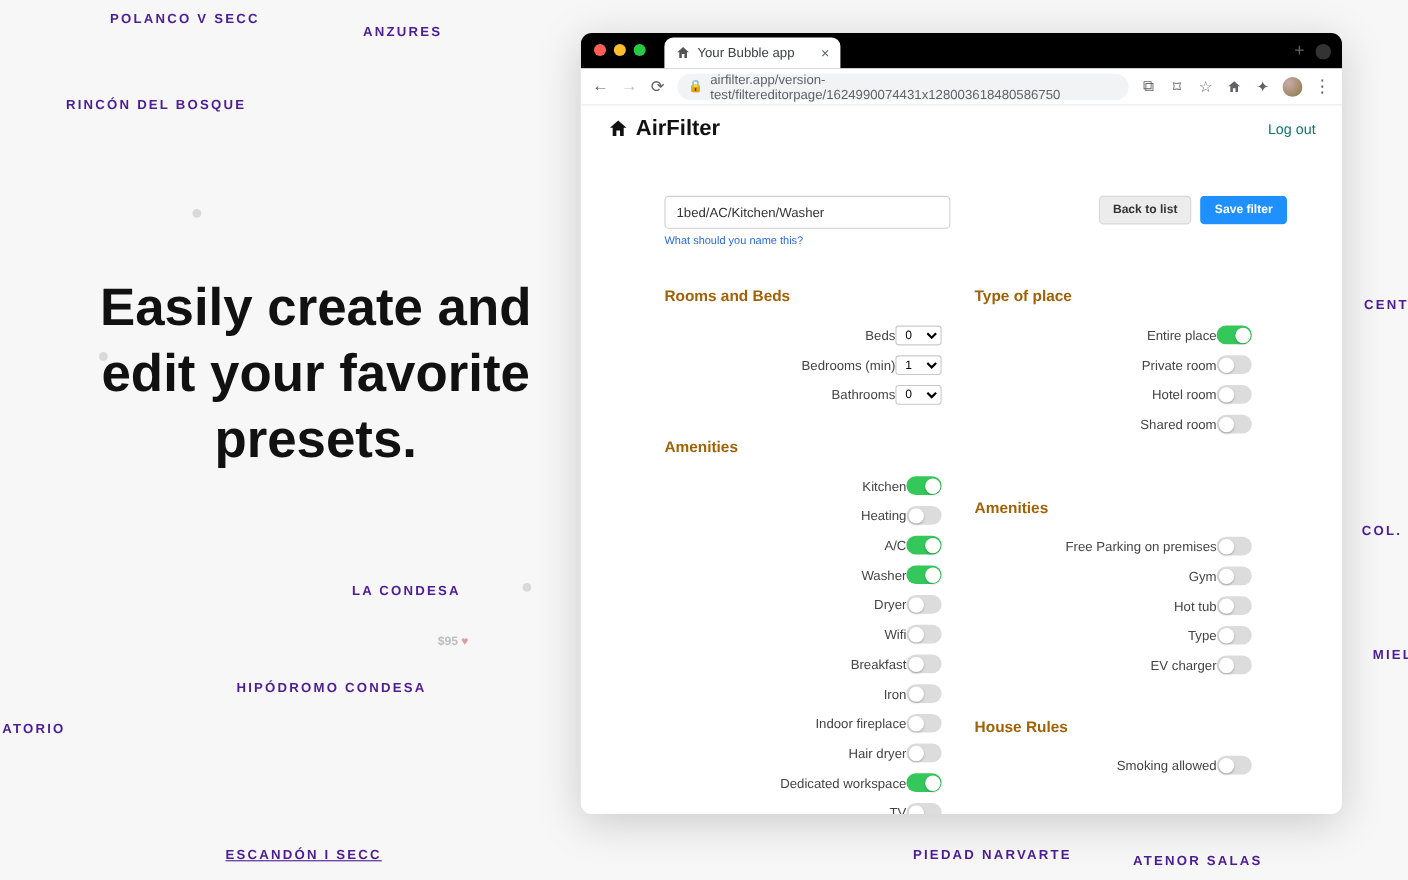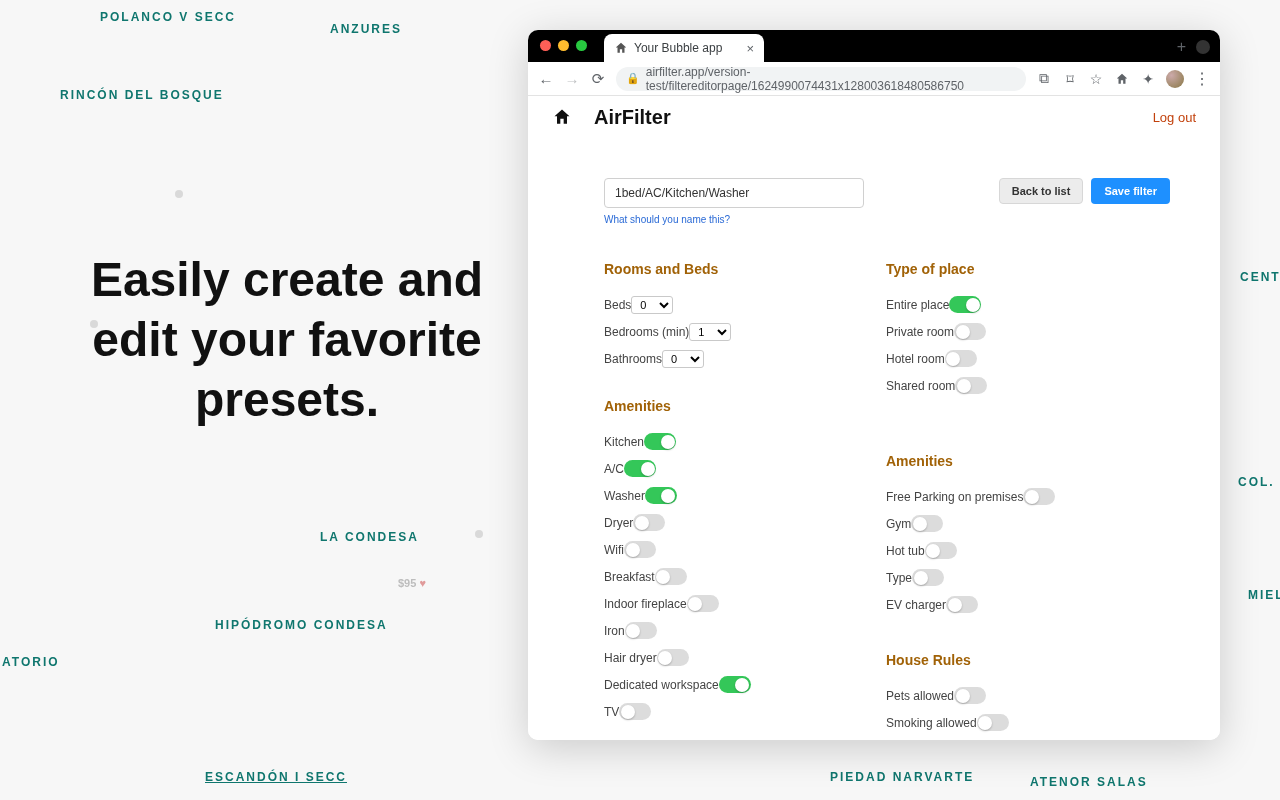--- a/index.html
+++ b/index.html
@@ -7,21 +7,21 @@
   body { position: relative; background: #f5f5f5; }
 
   
   .map-bg {
     position: absolute; inset: 0;
     background: #f7f7f7;
     opacity: 1;
     z-index: 0;
   }
   .map-bg .label {
-    position: absolute; color: #0f766e; font-size: 12px; letter-spacing: 2px; font-weight: 600;
+    position: absolute; color: #4c1d95; font-size: 12px; letter-spacing: 2px; font-weight: 600;
     white-space: nowrap;
   }
   .map-bg .dot { position:absolute; width:8px;height:8px;border-radius:50%;background:#d9d9d9; }
   .map-bg .price { position:absolute; font-size:11px; color:#bdbdbd; font-weight:600;}
   .map-bg .price .heart { color:#e09a9a; }
 
   .headline {
     position: absolute; left: 72px; top: 250px; z-index: 2;
     width: 430px;
     font-size: 48px; font-weight: 700; color: #111; line-height: 1.25;
@@ -64,23 +64,23 @@
   .toolbar .right .ic { width:16px;height:16px; color:#5f6368; font-size:14px; display:flex;align-items:center;justify-content:center;}
   .avatar { width:18px;height:18px;border-radius:50%; background: radial-gradient(circle at 30% 30%, #caa, #874);}
   .kebab { font-size:16px; color:#5f6368; }
 
   
   .viewport { flex:1; background:#fff; overflow:hidden; position:relative;}
   .appbar {
     height:42px; display:flex; align-items:center; justify-content:space-between;
     padding:0 24px; border-bottom: 0px solid transparent;
   }
-  .brand { display:flex; align-items:center; gap:22px; font-size:20px; font-weight:800; color:#111;}
+  .brand { display:flex; align-items:center; gap:6px; font-size:20px; font-weight:800; color:#111;}
   .brand svg { width:20px; height:20px; }
-  .logout { font-size:13px; color:#c2410c;}
+  .logout { font-size:13px; color:#0f766e;}
 
   .content {
     position:absolute; left:0; right:0; top:42px; bottom:0;
     padding: 40px 50px 0 76px;
   }
   .toprow { display:flex; align-items:flex-start; gap:50px; }
   .name-input {
     width:260px; height:30px; border:1px solid #d0d0d0; border-radius:4px; padding:0 10px;
     font-size:12px; color:#333;
   }
@@ -90,21 +90,21 @@
     height:26px; padding:0 12px; border-radius:4px; font-size:11px; font-weight:600;
     display:inline-flex; align-items:center; border:1px solid transparent; cursor:pointer;
   }
   .btn.gray { background:#ececec; color:#333; border-color:#d7d7d7;}
   .btn.blue { background:#1e90ff; color:#fff; }
 
   .columns { display:flex; gap:30px; margin-top:36px; }
   .col { width:252px; }
   .section-title { font-size:14px; font-weight:700; color:#a16207; margin-bottom:14px; }
   .row {
-    display:flex; align-items:center; justify-content:flex-start;
+    display:flex; align-items:center; justify-content:flex-end;
     height:27px; font-size:12px; color:#333;
   }
   .row label { color:#444; }
   select.mini {
     width:42px; height:18px; font-size:11px; border:1px solid #c9c9c9; border-radius:3px; background:#fff;
     padding:0 0 0 4px;
   }
   .sect-gap { height:26px; }
 
   
@@ -229,45 +229,49 @@
               </div>
             </div>
           <div class="sect-gap"></div>
           <div class="section-title">Amenities</div>
           <div id="amenities">
               <div class="row">
                 <label>Kitchen</label>
                 <div class="toggle on"></div>
               </div>
               <div class="row">
+                <label>Heating</label>
+                <div class="toggle"></div>
+              </div>
+              <div class="row">
                 <label>A/C</label>
                 <div class="toggle on"></div>
               </div>
               <div class="row">
                 <label>Washer</label>
                 <div class="toggle on"></div>
               </div>
               <div class="row">
                 <label>Dryer</label>
                 <div class="toggle"></div>
               </div>
               <div class="row">
                 <label>Wifi</label>
                 <div class="toggle"></div>
               </div>
               <div class="row">
                 <label>Breakfast</label>
                 <div class="toggle"></div>
               </div>
               <div class="row">
+                <label>Iron</label>
+                <div class="toggle"></div>
+              </div>
+              <div class="row">
                 <label>Indoor fireplace</label>
-                <div class="toggle"></div>
-              </div>
-              <div class="row">
-                <label>Iron</label>
                 <div class="toggle"></div>
               </div>
               <div class="row">
                 <label>Hair dryer</label>
                 <div class="toggle"></div>
               </div>
               <div class="row">
                 <label>Dedicated workspace</label>
                 <div class="toggle on"></div>
               </div>
@@ -319,24 +323,20 @@
               </div>
               <div class="row">
                 <label>EV charger</label>
                 <div class="toggle"></div>
               </div>
             </div>
           <div style="height:34px"></div>
           <div class="section-title">House Rules</div>
           <div id="rules">
               <div class="row">
-                <label>Pets allowed</label>
-                <div class="toggle"></div>
-              </div>
-              <div class="row">
                 <label>Smoking allowed</label>
                 <div class="toggle"></div>
               </div>
             </div>
         </div>
       </div>
     </div>
   </div>
 </div>
 

